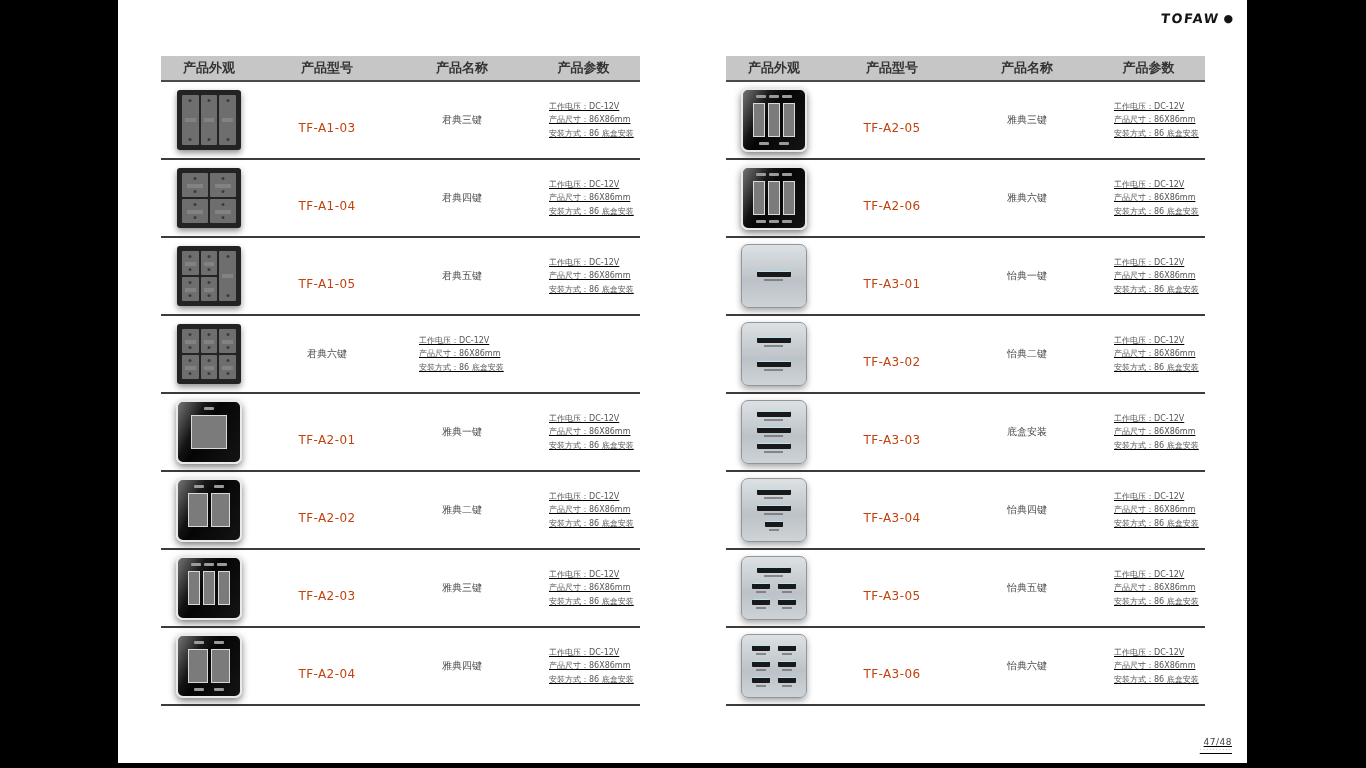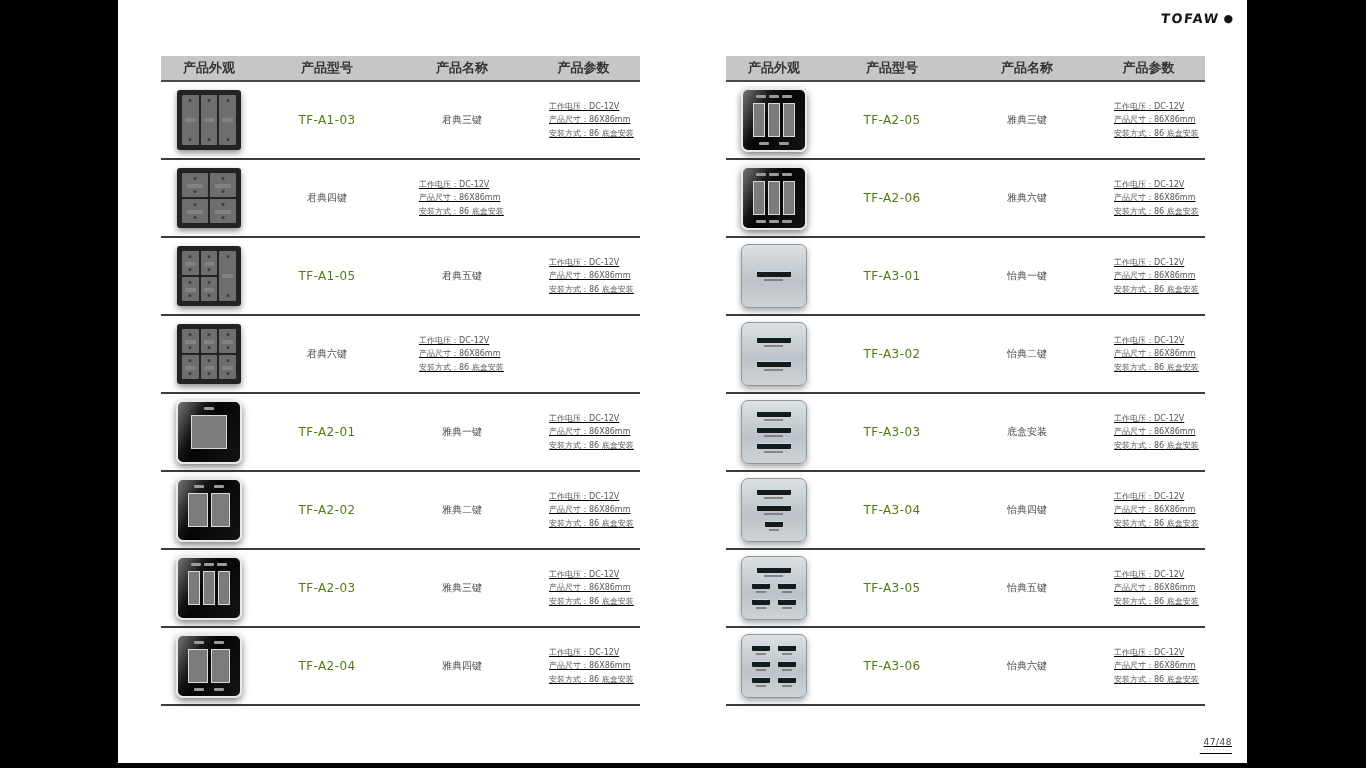--- a/index.html
+++ b/index.html
@@ -19,21 +19,21 @@
   .thead{
     display:grid;grid-template-columns:96px 140px 130px 113px;height:24px;background:#c5c6c5;
     border-bottom:2px solid #4a4a4a;align-items:center;
   }
   .th{font-size:13px;font-weight:bold;color:#333;text-align:center;}
   .trow{
     display:grid;grid-template-columns:96px 140px 130px 113px;height:76px;
     border-bottom:2px solid #3c3c3c;
   }
   .cell{display:flex;align-items:center;justify-content:center;height:100%;box-sizing:border-box;}
-  .c-model{font-size:12px;color:#4d7c0f;letter-spacing:.4px;}
+  .c-model{font-size:12px;color:#c2410c;letter-spacing:.4px;margin-top:8px;}
   .c-name{font-size:10px;color:#4a4a4a;}
   .c-params{flex-direction:column;align-items:flex-start;justify-content:center;padding-left:22px;text-decoration:underline;}
   .pline{font-size:8px;line-height:13.5px;color:#555;white-space:nowrap;}
   
   .panel{position:relative;box-sizing:border-box;flex:none;}
   
   .p-dark{width:64px;height:60px;background:#232323;border-radius:3px;padding:5px;
     box-shadow:0 3px 6px rgba(0,0,0,.45);}
   .p-dark .grid{width:100%;height:100%;display:grid;gap:2px;}
   .p-dark .btn{background:#6e6e6e;border-radius:1px;position:relative;}
@@ -125,20 +125,23 @@
               </div>
               <div class="btn">
                 <div class="lb"></div>
               </div>
               <div class="btn">
                 <div class="lb"></div>
               </div>
             </div>
           </div>
         </div>
+        <div class="cell c-model">
+          <span>TF-A1-04</span>
+        </div>
         <div class="cell c-name">
           <span>君典四键</span>
         </div>
         <div class="cell c-params">
           <div class="pline">工作电压：DC-12V</div>
           <div class="pline">产品尺寸：86X86mm</div>
           <div class="pline">安装方式：86 底盒安装</div>
         </div>
       </div>
       <div class="trow">

